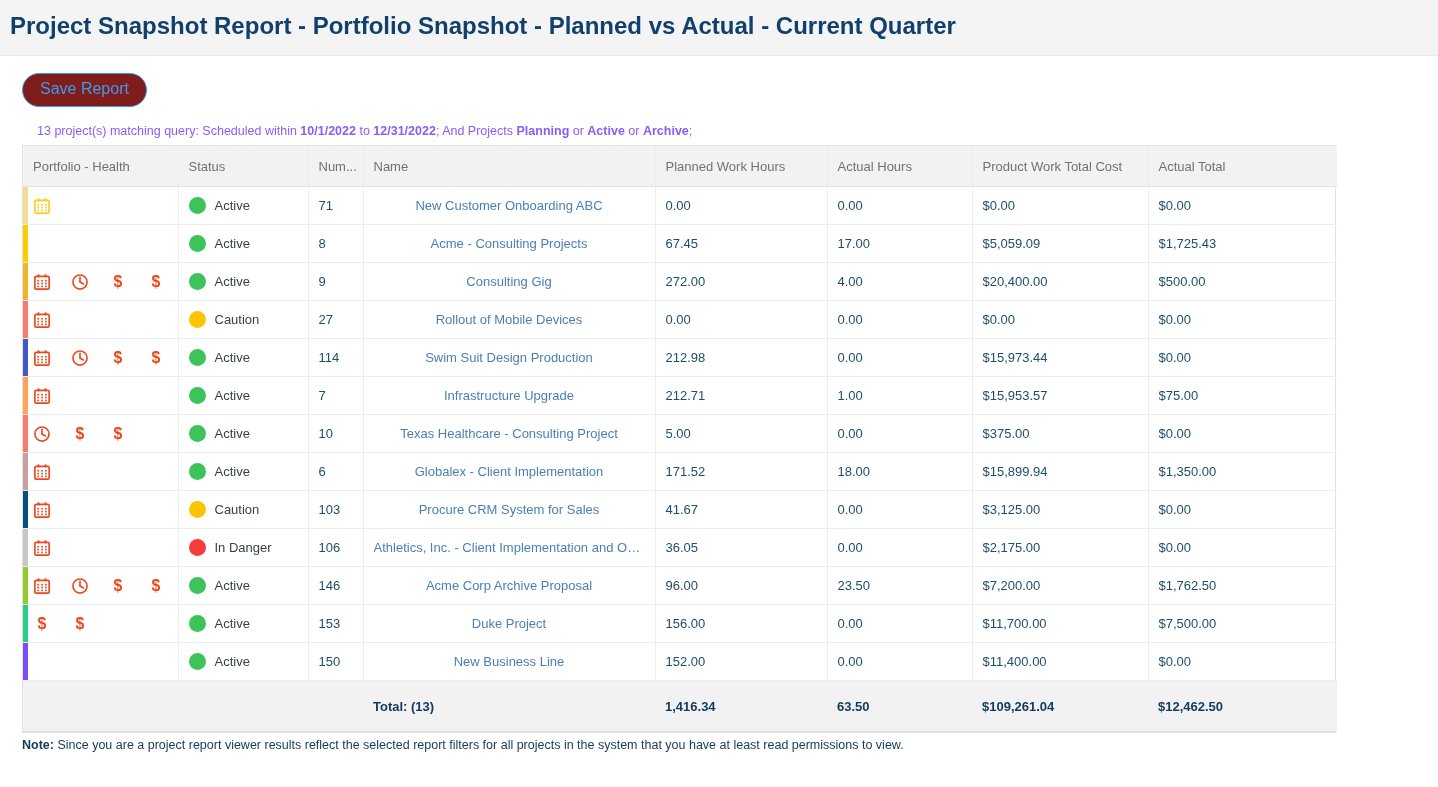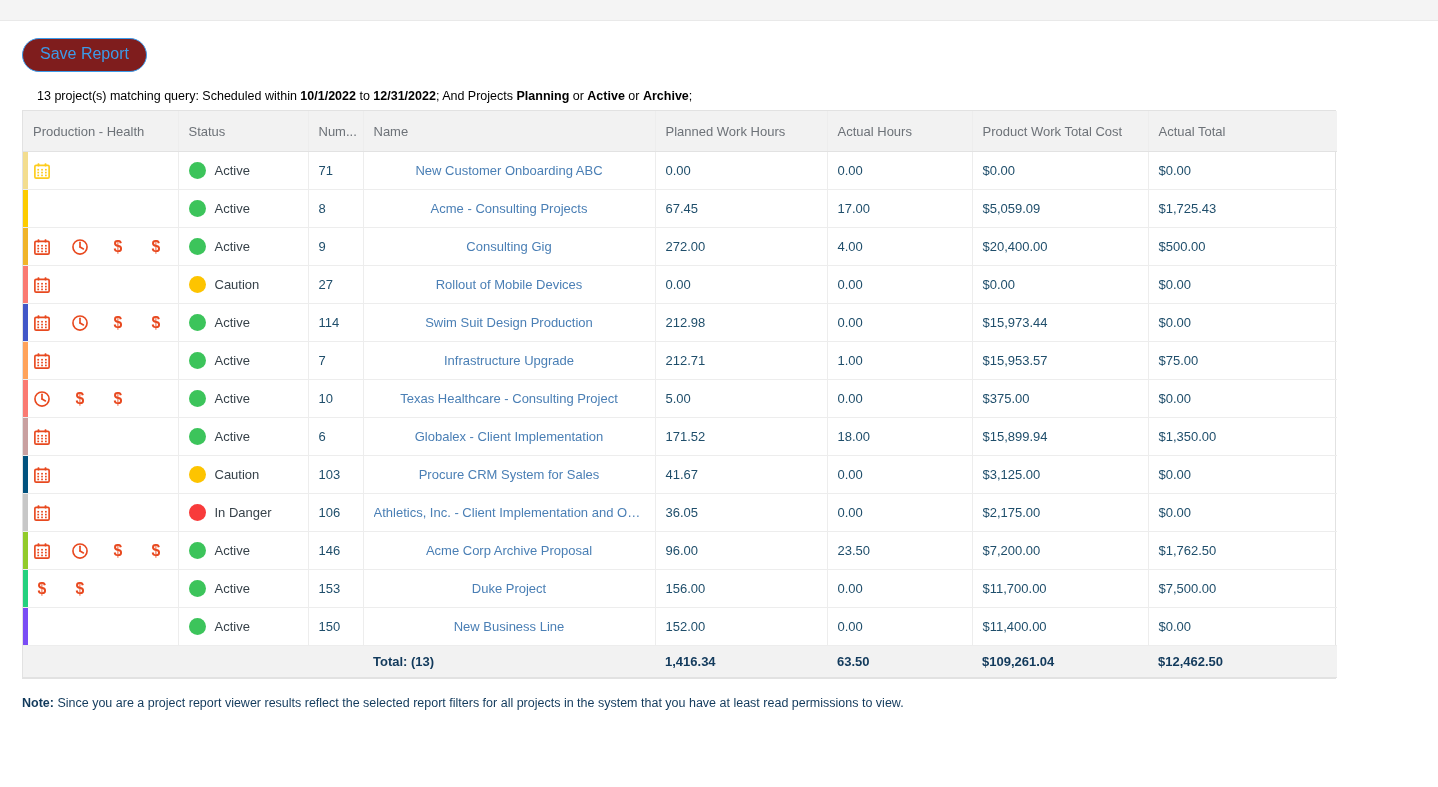--- a/index.html
+++ b/index.html
@@ -44,21 +44,21 @@
     border-radius: 18px;
     font-size: 16px;
     line-height: 18px;
     padding: 6px 17px 8px 17px;
     cursor: pointer;
     font-family: "Liberation Sans", sans-serif;
   }
 
   
   .query-line {
-    color: #000000;
+    color: #8b5cf6;
     font-size: 12.5px;
     line-height: 16px;
     padding: 16px 0 6px 37px;
     white-space: nowrap;
   }
   .query-line b { font-weight: bold; }
 
   
   .table-wrap {
     margin: 0 0 0 22px;
@@ -137,39 +137,40 @@
     text-align: center;
   }
   td.numcol { color: #37424a; }
 
   
   tr.totals td {
     background: #f2f2f2;
     color: #123a5c;
     font-weight: bold;
     font-size: 13px;
-    height: 32px;
+    height: 51px;
     border-bottom: 1px solid #e2e2e2;
     border-left: none;
   }
 
   
   .note {
     color: #123a5c;
     font-size: 12.5px;
     line-height: 16px;
-    padding: 16px 0 0 22px;
+    padding: 4px 0 0 22px;
     white-space: nowrap;
   }
   .note b { font-weight: bold; }
 </style>
 </head>
 <body>
 
 <div class="page-header">
+  <div class="page-title">Project Snapshot Report - Portfolio Snapshot - Planned vs Actual - Current Quarter</div>
 </div>
 
 <div class="toolbar">
   <button class="btn-save">Save Report</button>
 </div>
 
 <div class="query-line">
   <span>13 project(s) matching query: Scheduled within </span><b>10/1/2022</b><span> to </span><b>12/31/2022</b><span>; And Projects </span><b>Planning</b><span> or </span><b>Active</b><span> or </span><b>Archive</b><span>;</span>
 </div>
 
@@ -180,21 +181,21 @@
         <col class="col-stat">
         <col class="col-num">
         <col class="col-name">
       <col class="col-pwh">
         <col class="col-ah">
         <col class="col-pwtc">
         <col class="col-at">
     </colgroup>
     <thead>
       <tr>
-        <th>Production - Health</th>
+        <th>Portfolio - Health</th>
         <th class="sep">Status</th>
         <th class="sep">Num...</th>
         <th class="sep">Name</th>
         <th class="sep">Planned Work Hours</th>
         <th class="sep">Actual Hours</th>
         <th class="sep">Product Work Total Cost</th>
         <th class="sep">Actual Total</th>
       </tr>
     </thead>
     <tbody id="tbody">

